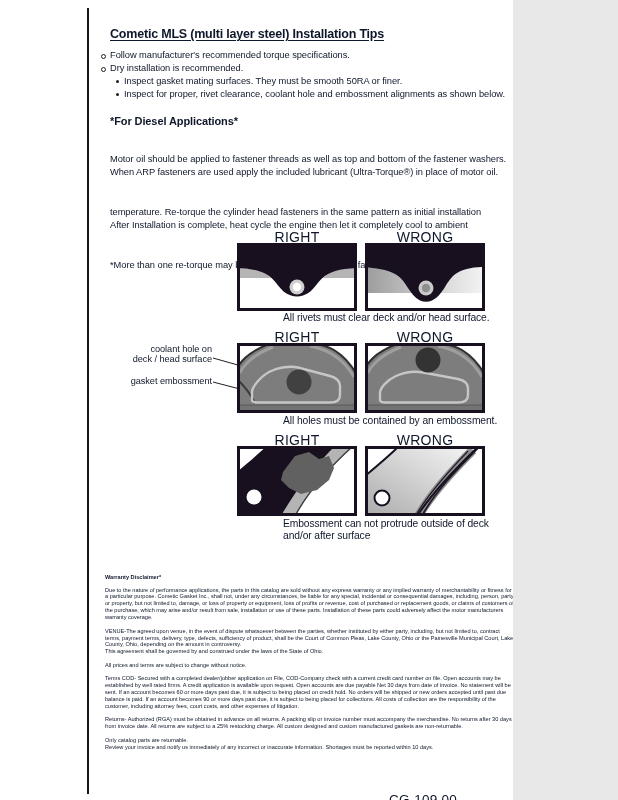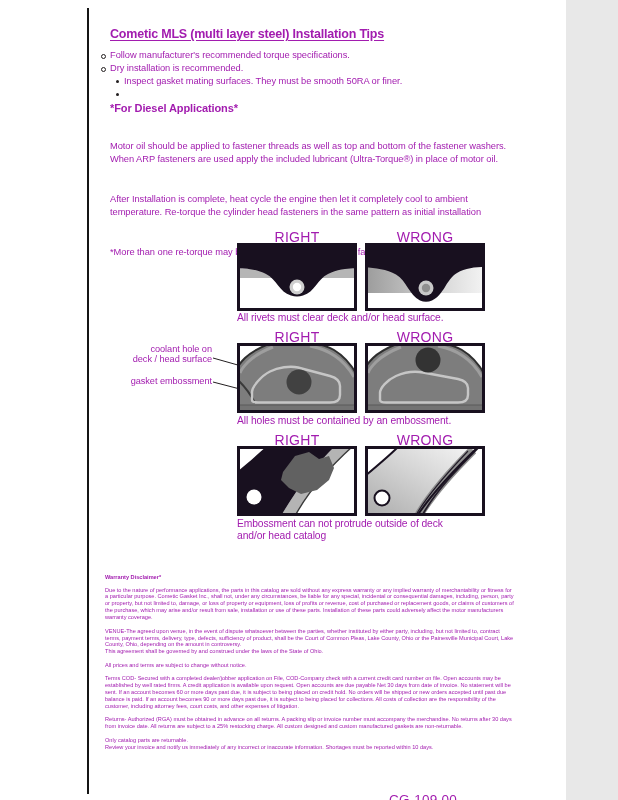--- a/index.html
+++ b/index.html
@@ -1,34 +1,34 @@
 <!DOCTYPE html>
 <html><head>
 <meta charset="utf-8">
 <style>
   html,body{margin:0;padding:0;background:#e8e8e8;}
-  .page{position:relative;width:566px;height:800px;background:#ffffff;
-        font-family:"Liberation Sans",sans-serif;color:#a21caf;overflow:hidden;}
+  .page{position:relative;width:513px;height:800px;background:#ffffff;
+        font-family:"Liberation Sans",sans-serif;color:#0f172a;overflow:hidden;}
   .left-rule{position:absolute;left:87px;top:8px;width:2px;height:786px;background:#151515;}
 
   .content{position:absolute;left:110px;top:0;width:430px;}
   .doc-title{margin:27px 0 0 0;font-size:12.5px;font-weight:bold;letter-spacing:-0.2px;
              text-decoration:underline;text-underline-offset:2px;}
   .tips{margin:8px 0 0 0;padding:0;list-style:none;font-size:9.3px;line-height:13px;letter-spacing:-0.05px;}
   .tips li{position:relative;white-space:nowrap;}
   .sub{margin-left:14px;}
   .bullet-o{position:absolute;left:-9px;top:4.6px;width:3px;height:3px;border:0.9px solid #231f20;border-radius:50%;}
   .bullet-f{position:absolute;left:-8px;top:4.8px;width:3.4px;height:3.4px;background:#231f20;border-radius:50%;}
   .diesel-h{margin:14px 0 0 0;font-size:11px;font-weight:bold;letter-spacing:-0.1px;}
   .para{margin:26px 0 0 0;font-size:9.3px;line-height:13.4px;letter-spacing:-0.05px;}
   .para div{white-space:nowrap;}
 
   .fig-label{position:absolute;width:120px;text-align:center;font-size:14px;letter-spacing:0.3px;}
   .fig-box{position:absolute;display:block;}
-  .fig-caption{position:absolute;font-size:10.3px;letter-spacing:-0.1px;line-height:11.5px;}
+  .fig-caption{position:absolute;font-size:10.3px;letter-spacing:-0.1px;line-height:11.5px;margin-left:46px;}
   .ann{position:absolute;font-size:9.2px;line-height:10px;text-align:right;letter-spacing:-0.05px;}
   .leader{position:absolute;}
 
   .disclaimer{position:absolute;left:105px;top:574px;width:411px;}
   .disclaimer h3{margin:0 0 6.5px 0;font-size:5.6px;font-weight:bold;}
   .disclaimer p{margin:0 0 6.6px 0;font-size:5.6px;line-height:6.9px;}
   .disclaimer p.tight{margin-bottom:0;}
   .page-num{position:absolute;left:389px;top:792px;font-size:13.5px;letter-spacing:0.2px;}
 </style>
 </head>
@@ -37,32 +37,32 @@
 <div class="page">
   <div class="left-rule"></div>
 
   <div class="content">
     <h1 class="doc-title">Cometic MLS (multi layer steel) Installation Tips</h1>
 
     <ul class="tips">
       <li><span class="bullet-o"></span><span>Follow manufacturer's recommended torque specifications.</span></li>
       <li><span class="bullet-o"></span><span>Dry installation is recommended.</span></li>
       <li class="sub"><span class="bullet-f"></span><span>Inspect gasket mating surfaces.  They must be smooth 50RA or finer.</span></li>
-      <li class="sub"><span class="bullet-f"></span></li>
+      <li class="sub"><span class="bullet-f"></span><span>Inspect for proper, rivet clearance, coolant hole and embossment alignments as shown below.</span></li>
     </ul>
 
     <h2 class="diesel-h">*For Diesel Applications*</h2>
 
     <div class="para">
       <div>Motor oil should be applied to fastener threads as well as top and bottom of the fastener washers.</div>
       <div>When ARP fasteners are used apply the included lubricant (Ultra-Torque®) in place of motor oil.</div>
     </div>
     <div class="para">
+      <div>temperature. Re-torque the cylinder head fasteners in the same pattern as initial installation</div>
       <div>After Installation is complete, heat cycle the engine then let it completely cool to ambient</div>
-      <div>temperature. Re-torque the cylinder head fasteners in the same pattern as initial installation</div>
     </div>
     <div class="para">*More than one re-torque may be required to achieve proper fastener stretch*</div>
   </div>
 
   <div class="fig-label" style="left:237px;top:229px;">RIGHT</div>
   <div class="fig-label" style="left:365px;top:229px;">WRONG</div>
 
   <svg class="fig-box" style="left:237px;top:243px;" width="120" height="68" viewBox="0 0 120 68">
     <rect width="120" height="68" fill="#ffffff"></rect>
     <rect x="0" y="26" width="120" height="9" fill="#b5b5b5"></rect>
@@ -160,21 +160,21 @@
     <path d="M113,2 C92,23 71,45 58,68" stroke="#231c29" stroke-width="1.8" fill="none"></path>
     <path d="M103,5 C83,26 63,48 51,69" stroke="#231c29" stroke-width="1.2" fill="none"></path>
     <path d="M34,0 C24,10 12,20 0,30" stroke="#18101f" stroke-width="2" fill="none"></path>
     <path d="M114,0 C92,21 68,46 52,70" stroke="#18101f" stroke-width="2" fill="none"></path>
     <circle cx="17" cy="52" r="7.5" fill="#ffffff" stroke="#18101f" stroke-width="2"></circle>
     <rect x="1.5" y="1.5" width="117" height="67" fill="none" stroke="#18101f" stroke-width="3"></rect>
   </svg>
 
   <div class="fig-caption" style="left:237px;top:518px;">
     <div>Embossment can not protrude outside of deck</div>
-    <div>and/or head catalog</div>
+    <div>and/or after surface</div>
   </div>
 
   <div class="disclaimer">
     <h3>Warranty Disclaimer*</h3>
     <p>Due to the nature of performance applications, the parts in this catalog are sold without any express warranty or any implied warranty of merchantability or fitness for a particular purpose.  Cometic Gasket Inc., shall not, under any circumstances, be liable for any special, incidental or consequential damages, including, person, party or property, but not limited to, damage, or loss of property or equipment, loss of profits or revenue, cost of purchased or replacement goods, or claims of customers of the purchase, which may arise and/or result from sale, installation or use of these parts.  Installation of these parts could adversely affect the motor manufacturers warranty coverage.</p>
     <p class="tight">VENUE-The agreed upon venue, in the event of dispute whatsoever between the parties, whether instituted by either party, including, but not limited to, contract terms, payment terms, delivery, type, defects, sufficiency of product, shall be the Court of Common Pleas, Lake County, Ohio or the Painesville Municipal Court, Lake County, Ohio, depending on the amount in controversy.</p>
     <p>This agreement shall be governed by and construed under the laws of the State of Ohio.</p>
     <p>All prices and terms are subject to change without notice.</p>
     <p>Terms COD- Secured with a completed dealer/jobber application on File, COD-Company check with a current credit card number on file.  Open accounts may be established by well rated firms.  A credit application is available upon request.  Open accounts are due payable Net 30 days from date of invoice.  No statement will be sent.  If an account becomes 60 or more days past due, it is subject to being placed on credit hold.  No orders will be shipped or new orders accepted until past due balance is paid.  If an account becomes 90 or more days past due, it is subject to being placed for collections.  All costs of collection are the responsibility of the customer, including attorney fees, court costs, and other expenses of litigation.</p>
     <p>Returns- Authorized (RGA) must be obtained in advance on all returns.  A packing slip or invoice number must accompany the merchandise.  No returns after 30 days from invoice date.  All returns are subject to a 25% restocking charge.  All custom designed and custom manufactured gaskets are non-returnable.</p>

